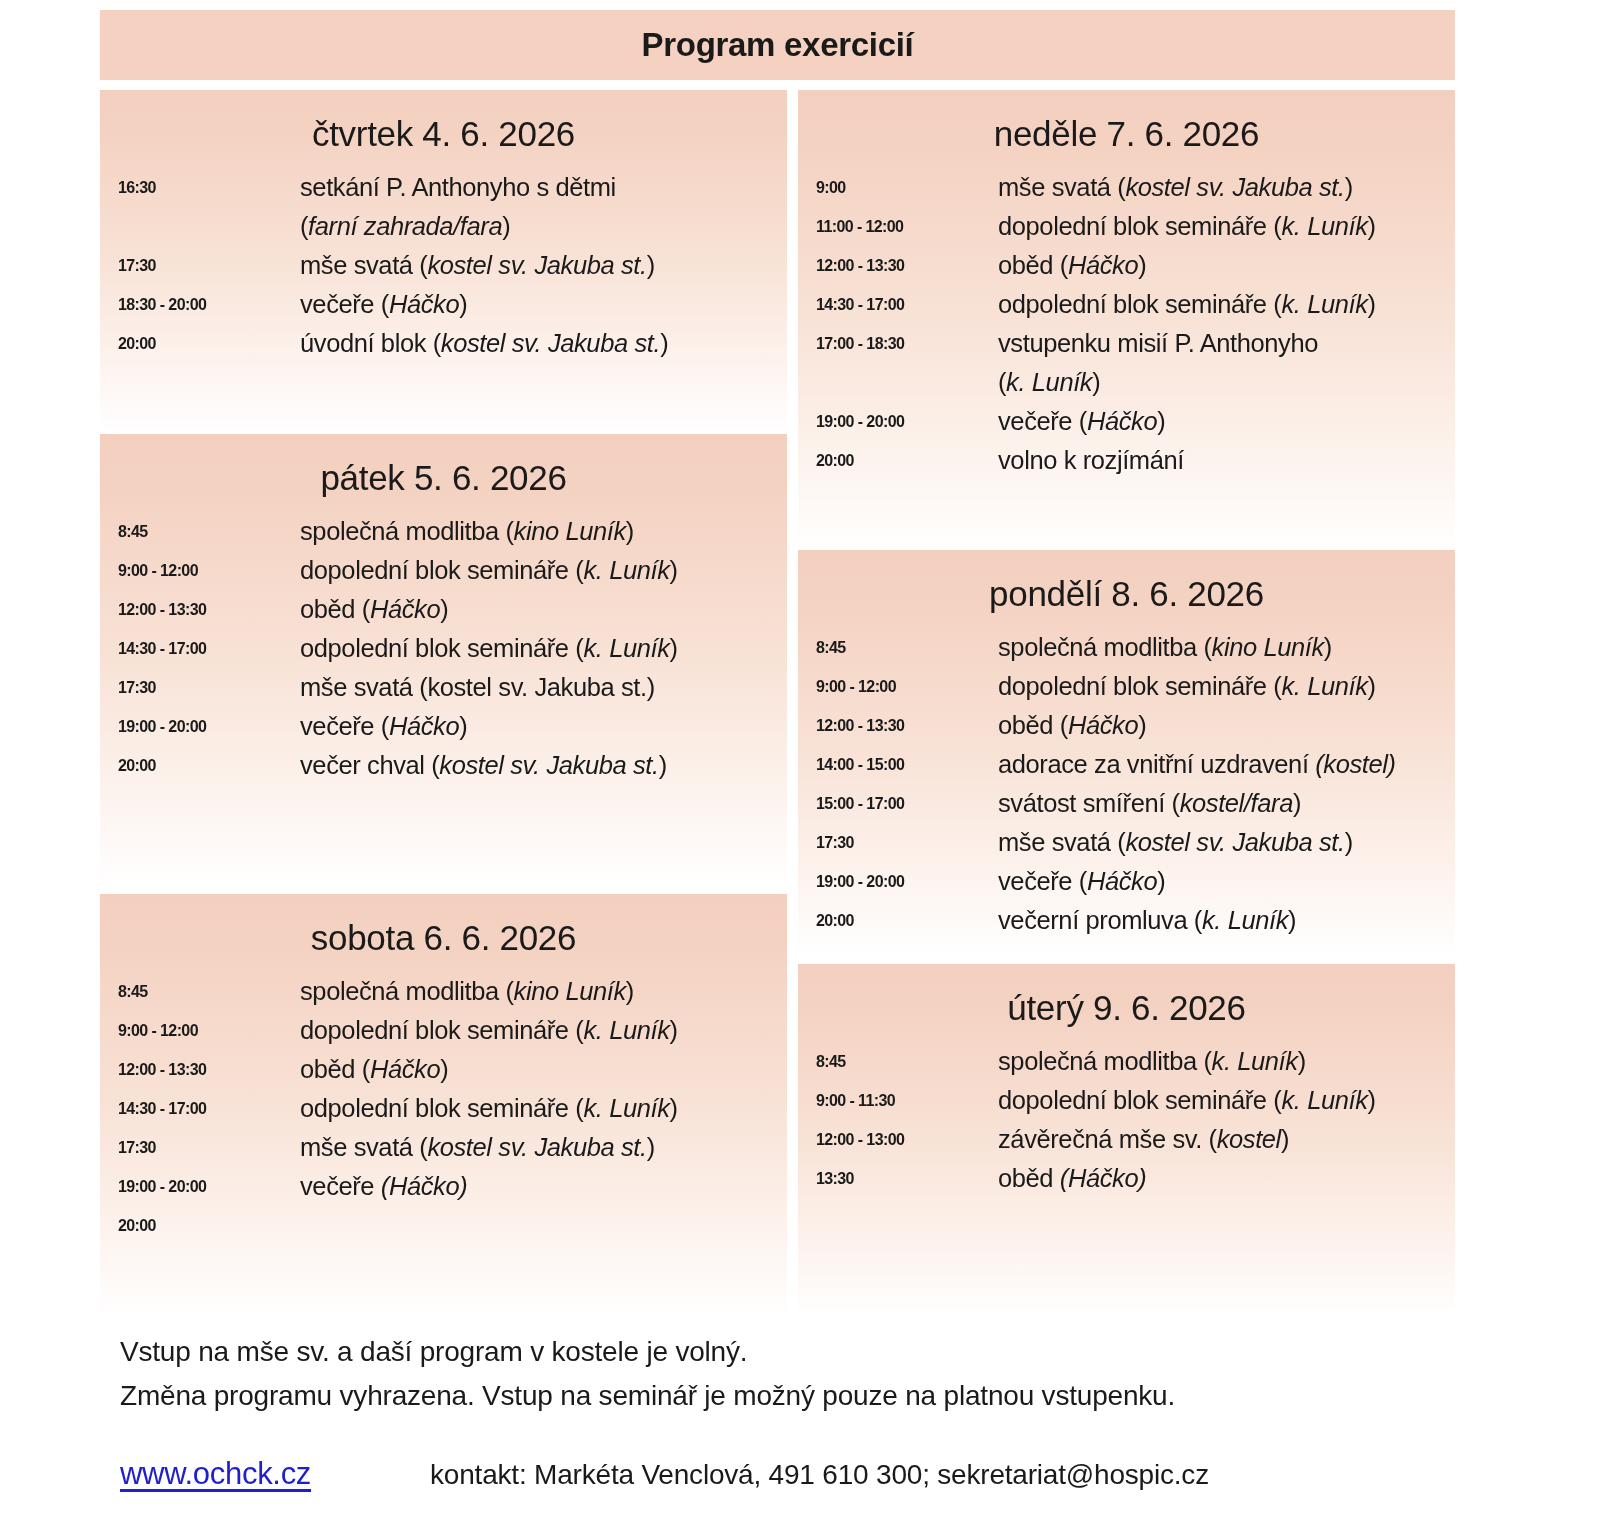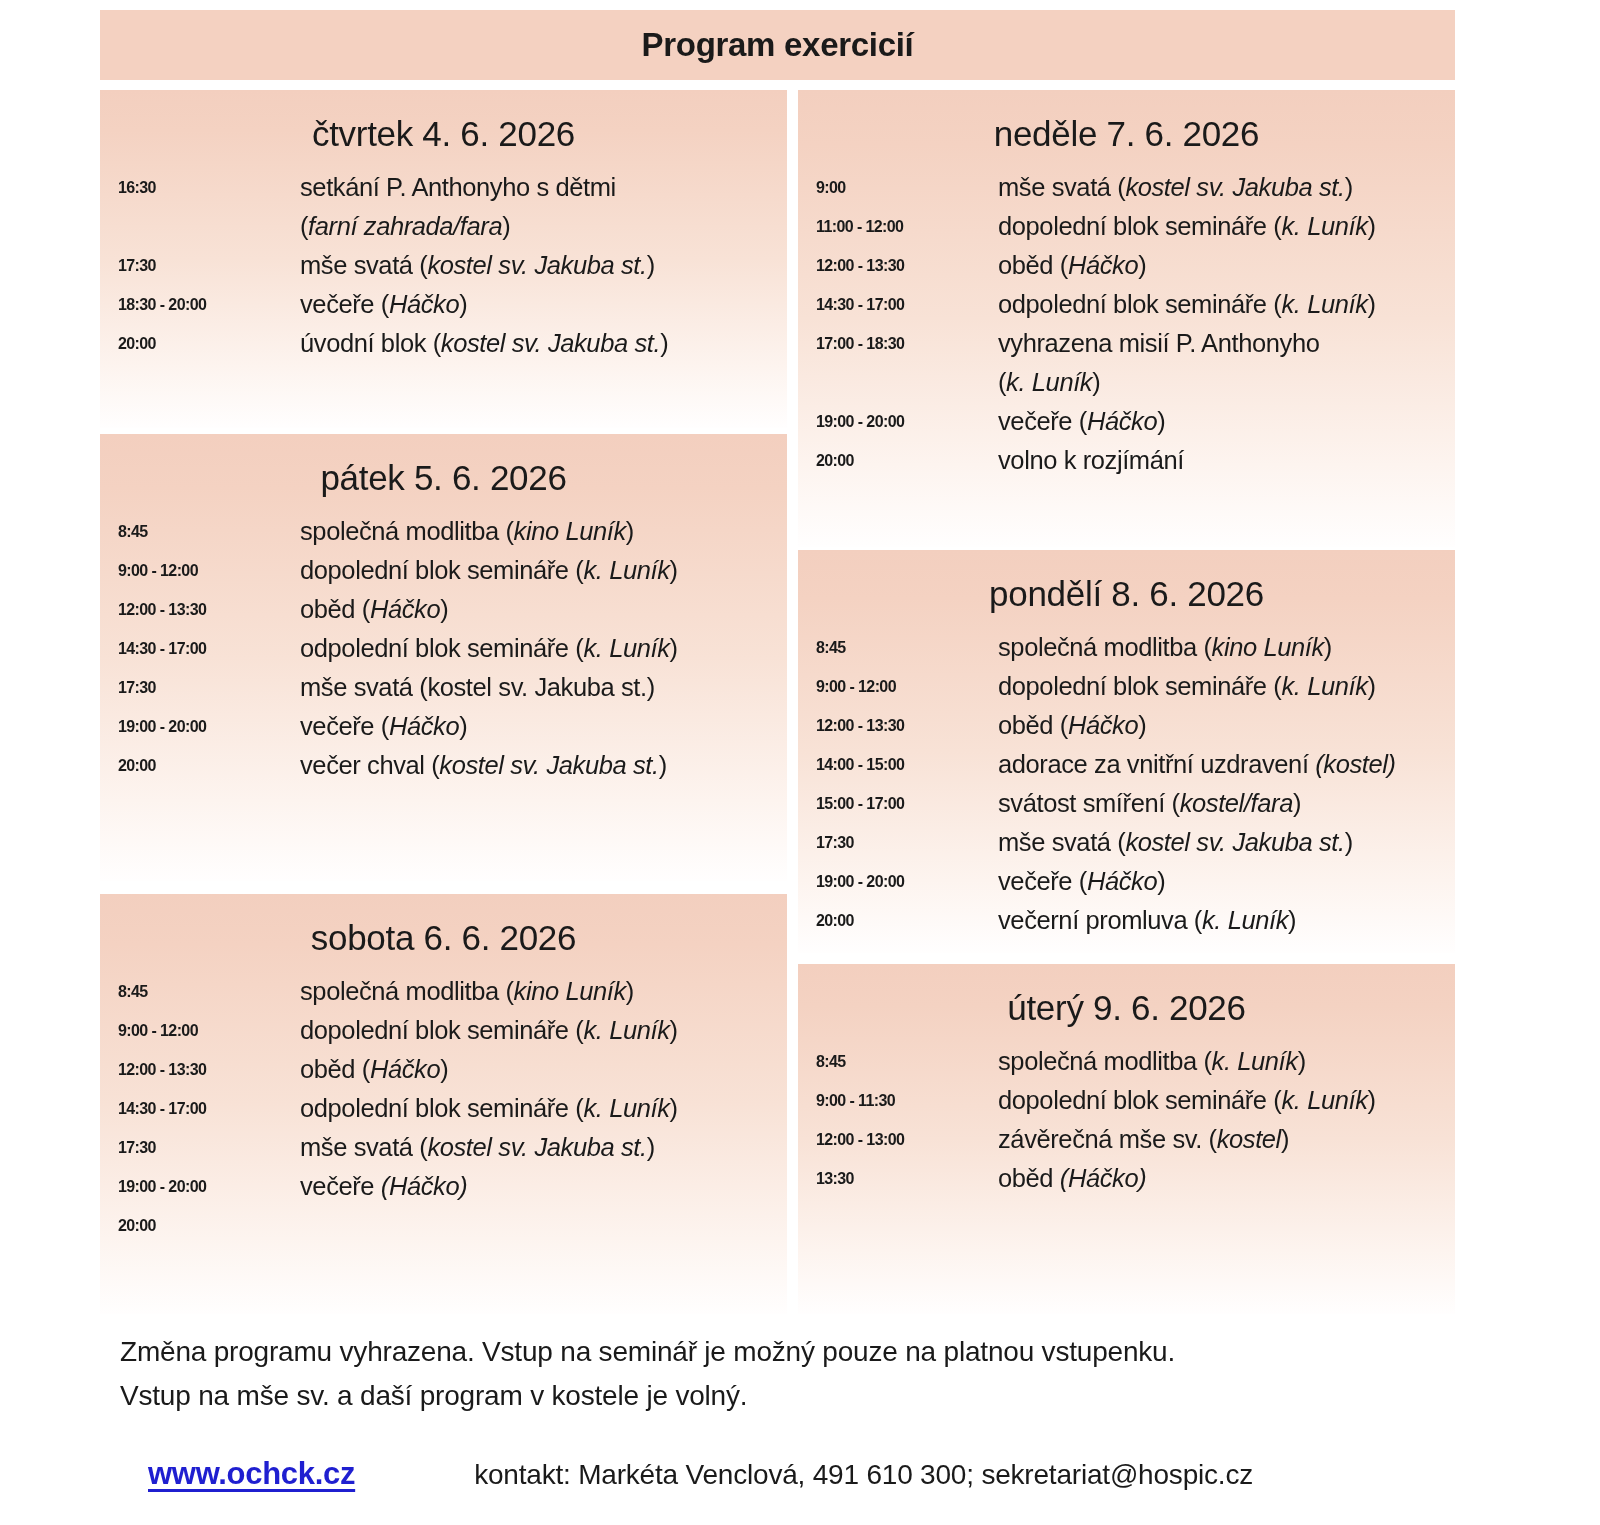--- a/index.html
+++ b/index.html
@@ -64,28 +64,27 @@
   }
   .event-desc em { font-style: italic; }
 
   .footer { margin-top: 16px; padding-left: 20px; width: 1355px; }
   .note { font-size: 28px; line-height: 1.58; letter-spacing: -0.2px; }
   .footer-row {
     margin-top: 38px;
     display: flex; align-items: baseline;
   }
   .website-link {
-    font-size: 31px; font-weight: 700;
+    font-size: 31px; font-weight: 400;
     color: var(--link);
     text-decoration: underline;
     text-decoration-thickness: 3px;
     text-underline-offset: 5px;
     letter-spacing: -0.3px;
     cursor: pointer;
-    margin-left: 28px;
   }
   .contact { margin-left: 119px; font-size: 28px; letter-spacing: -0.2px; }
 </style>
 </head>
 <body>
 
 <div class="page">
 
   <header class="title-bar">
     <h1 class="title-text">Program exercicií</h1>
@@ -195,21 +194,21 @@
             <div class="event-row">
               <div class="event-time">12:00 - 13:30</div>
               <div class="event-desc"><span>oběd (</span><em>Háčko</em><span>)</span></div>
             </div>
             <div class="event-row">
               <div class="event-time">14:30 - 17:00</div>
               <div class="event-desc"><span>odpolední blok semináře (</span><em>k. Luník</em><span>)</span></div>
             </div>
             <div class="event-row">
               <div class="event-time">17:00 - 18:30</div>
-              <div class="event-desc"><span>vyhrazena misií P. Anthonyho</span><br><span>(</span><em>k. Luník</em><span>)</span></div>
+              <div class="event-desc"><span>vstupenku misií P. Anthonyho</span><br><span>(</span><em>k. Luník</em><span>)</span></div>
             </div>
             <div class="event-row">
               <div class="event-time">19:00 - 20:00</div>
               <div class="event-desc"><span>večeře (</span><em>Háčko</em><span>)</span></div>
             </div>
             <div class="event-row">
               <div class="event-time">20:00</div>
               <div class="event-desc"><span>volno k rozjímání</span></div>
             </div>
           </div>
@@ -269,21 +268,21 @@
             <div class="event-row">
               <div class="event-time">13:30</div>
               <div class="event-desc"><span>oběd </span><em>(Háčko)</em></div>
             </div>
           </div>
         </section>
       </div>
   </main>
 
   <footer class="footer">
+    <p class="note">Vstup na mše sv. a daší program v kostele je volný.</p>
     <p class="note">Změna programu vyhrazena. Vstup na seminář je možný pouze na platnou vstupenku.</p>
-    <p class="note">Vstup na mše sv. a daší program v kostele je volný.</p>
     <div class="footer-row">
       <a class="website-link" href="#">www.ochck.cz</a>
       <span class="contact">kontakt: Markéta Venclová, 491 610 300; sekretariat@hospic.cz</span>
     </div>
   </footer>
 
 </div>
 
 </body></html>

